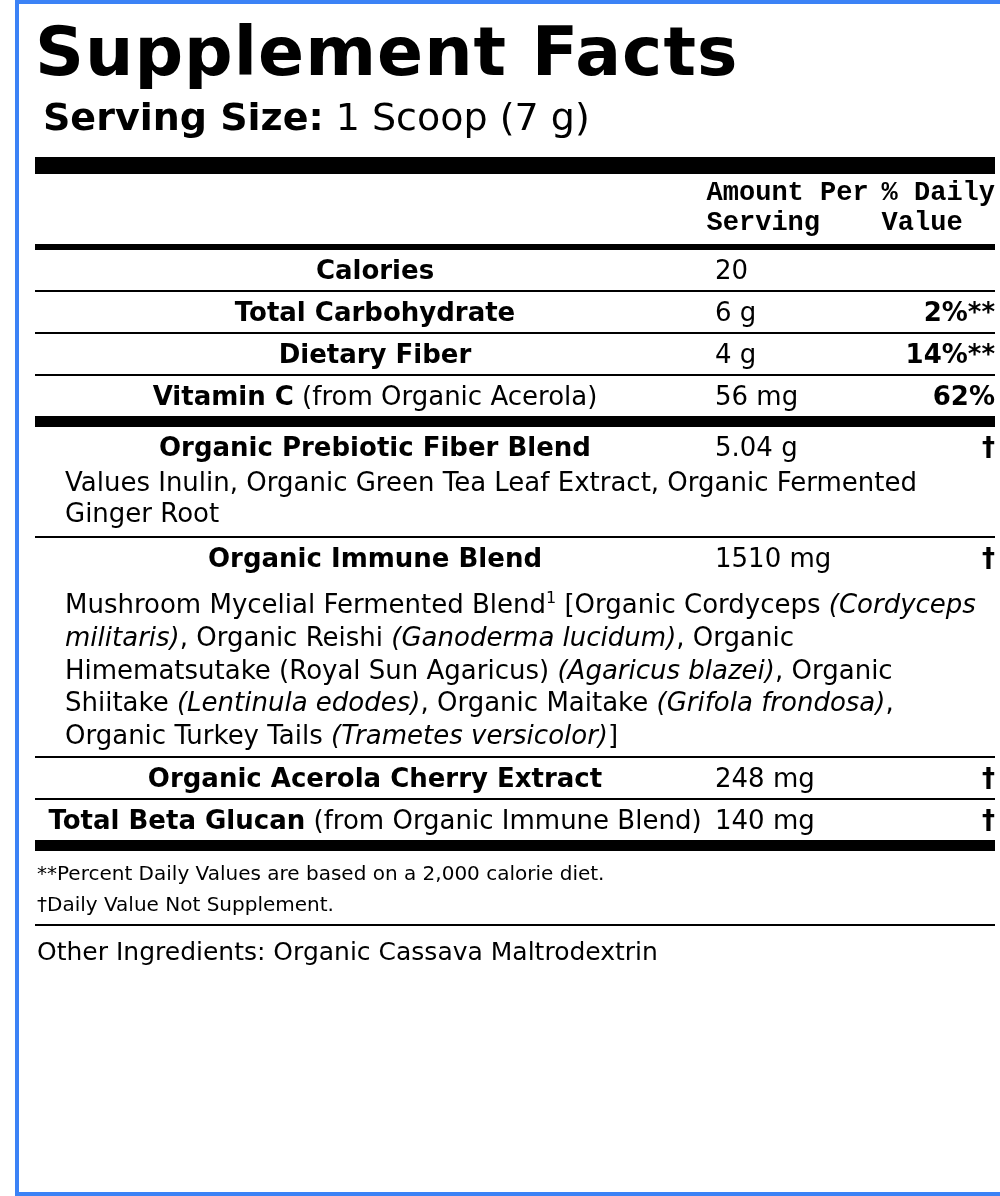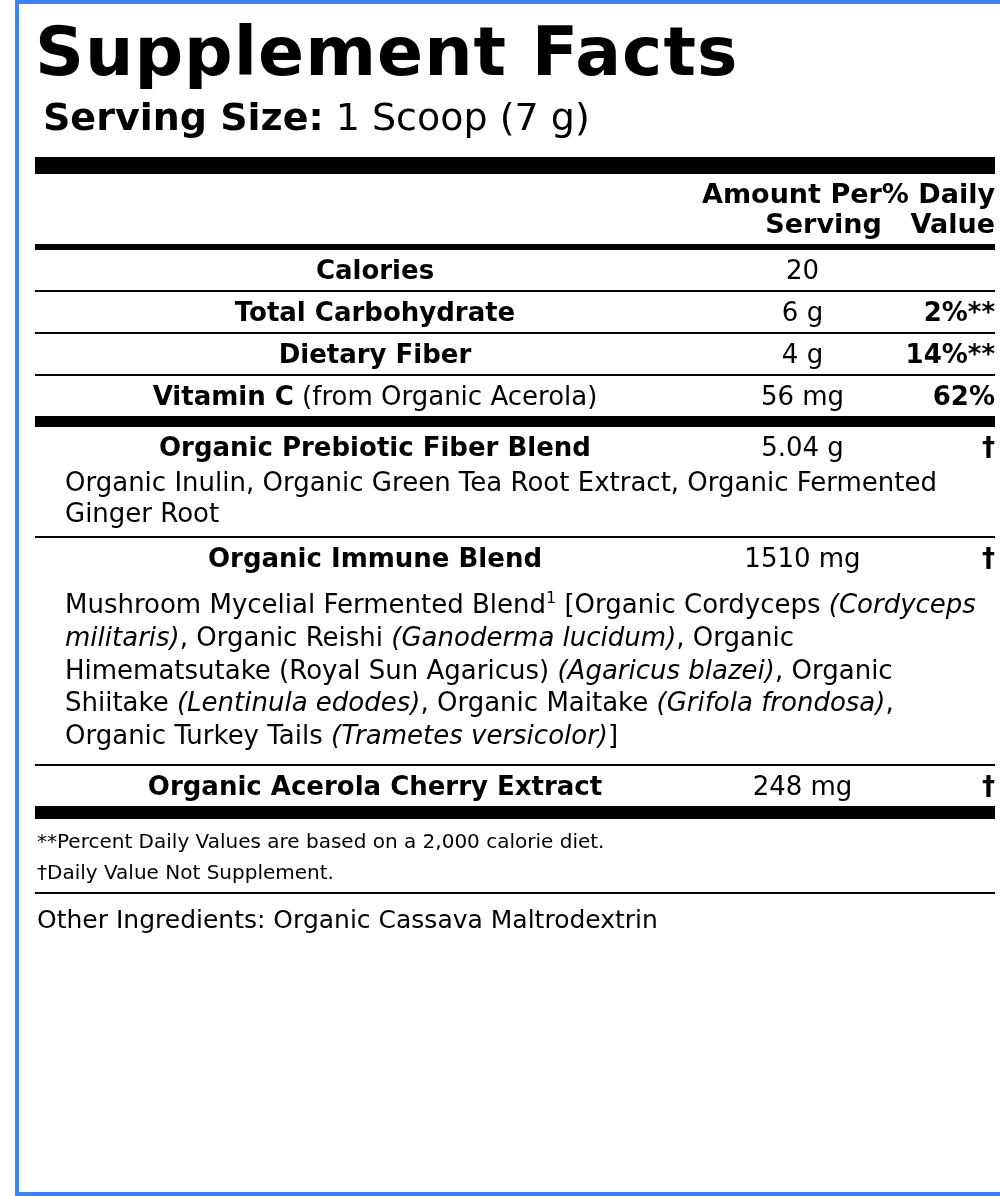--- a/index.html
+++ b/index.html
@@ -65,55 +65,56 @@
   }
   table.facts td {
     vertical-align: top;
     padding: 5px 0 5px 0;
   }
   td.name {
     text-align: center;
     padding-right: 10px;
   }
   td.amt {
-    text-align: center;
+    text-align: left;
     white-space: nowrap;
     width: 175px;
     padding-right: 8px;
   }
   td.dv {
     text-align: right;
     white-space: nowrap;
     width: 105px;
     font-weight: bold;
   }
   .hdr td {
     font-weight: bold;
     font-size: 27px;
     line-height: 1.1;
     padding: 8px 0 10px 0;
   }
   .hdr .amt, .hdr .dv {
-    text-align: right;
+    text-align: left;
+    font-family: Liberation Mono, monospace;
   }
   .bold {
     font-weight: bold;
   }
   .indent {
     padding-left: 26px;
   }
   .sub-desc {
     font-size: 26px;
     line-height: 1.22;
     padding: 0 0 6px 30px;
   }
   .blend-desc {
     font-size: 26px;
     line-height: 1.26;
-    padding: 10px 0 12px 30px;
+    padding: 10px 0 4px 30px;
   }
   .blend-desc i {
     font-style: italic;
   }
   sup.fn {
     font-size: 16px;
     vertical-align: super;
     line-height: 0;
   }
   .footnotes {
@@ -218,21 +219,21 @@
 
     <table class="facts">
       <tbody>
           <tr>
         <td class="name bold">Organic Prebiotic Fiber Blend</td>
         <td class="amt">5.04 g</td>
         <td class="dv dagger">†</td>
       </tr>
     </tbody>
       </table>
-    <div class="sub-desc">Organic Inulin, Organic Green Tea Root Extract, Organic Fermented Ginger Root</div>
+    <div class="sub-desc">Values Inulin, Organic Green Tea Leaf Extract, Organic Fermented Ginger Root</div>
 
     <div class="rule-sm"></div>
 
     <table class="facts">
       <tbody>
           <tr>
         <td class="name bold">Organic Immune Blend</td>
         <td class="amt">1510 mg</td>
         <td class="dv dagger">†</td>
       </tr>
@@ -250,20 +251,32 @@
           <tr>
         <td class="name bold">Organic Acerola Cherry Extract</td>
         <td class="amt">248 mg</td>
         <td class="dv dagger">†</td>
       </tr>
     </tbody>
       </table>
 
     <div class="rule-sm"></div>
 
+    <table class="facts">
+      <tbody>
+          <tr>
+        <td class="name">
+          <span class="bold">Total Beta Glucan</span>
+          <span>(from Organic Immune Blend)</span>
+        </td>
+        <td class="amt">140 mg</td>
+        <td class="dv dagger">†</td>
+      </tr>
+    </tbody>
+      </table>
 
     <div class="rule-lg"></div>
 
     <div class="footnotes">**Percent Daily Values are based on a 2,000 calorie diet.</div>
     <div class="footnotes" style="padding-top:0">†Daily Value Not Supplement.</div>
 
     <div class="rule-sm"></div>
 
     <div class="other">Other Ingredients: Organic Cassava Maltrodextrin</div>
 

